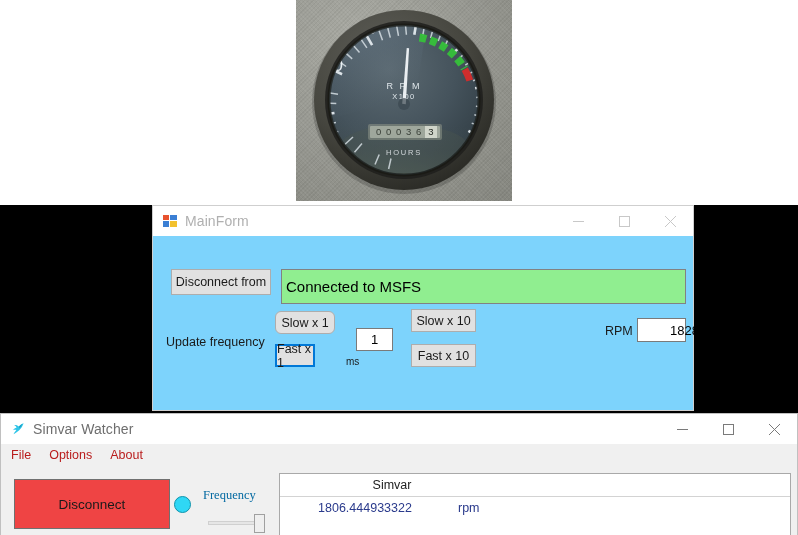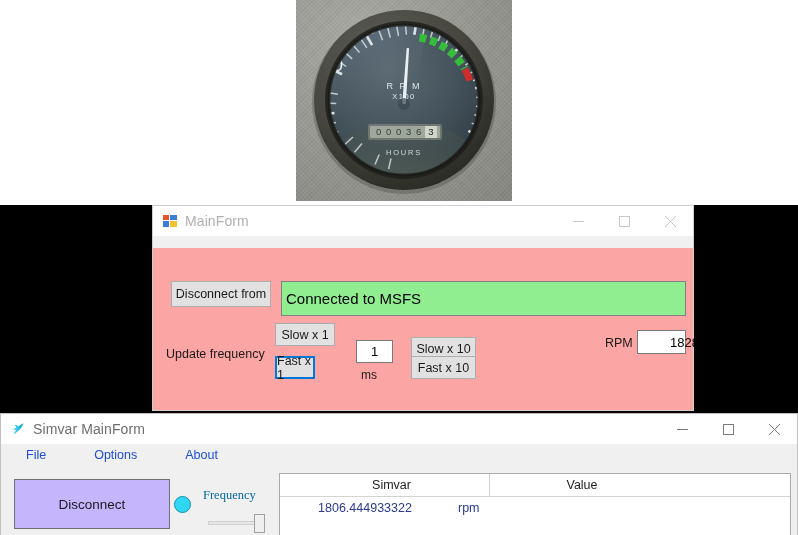--- a/index.html
+++ b/index.html
@@ -80,22 +80,21 @@
   .tb-btn svg { display:block; }
 
   
   #mainform {
     left: 152px; top: 205px; width: 542px; height: 206px;
     border: 1px solid #cfcfcf;
     background: #f0f0f0;
   }
   #mainform .client {
     position: absolute; left:0; top:30px; right:0; bottom:0;
-    background: #fca5a5;
-    margin-top: 12px;
+    background: #7dd3fc;
   }
   .wf-btn {
     background: #e1e1e1;
     border: 1px solid #adadad;
     font-size: 12.5px;
     color: #1a1a1a;
     font-family: "Liberation Sans", sans-serif;
     display: flex; align-items: center; justify-content: center;
     box-sizing: border-box;
     cursor: default;
@@ -125,58 +124,58 @@
     position:absolute; left: 128px; top: 33px; width: 405px; height: 35px;
     background: #90ee90;
     border: 1px solid #828282;
     box-sizing: border-box;
     display:flex; align-items:center;
     padding-left: 4px;
     font-size: 15px;
     color: #000;
   }
   #lbl-update-freq { left: 13px; top: 99px; }
-  #btn-slow1  { position:absolute; left:122px; top: 75px; width: 60px; height: 23px; }
+  #btn-slow1  { position:absolute; left:122px; top: 75px; width: 60px; height: 23px; border-radius: 6px; }
   #btn-fast1  { position:absolute; left:122px; top:108px; width: 40px; height: 23px; }
-  #btn-slow10 { position:absolute; left:258px; top: 89px; width: 65px; height: 23px; }
+  #btn-slow10 { position:absolute; left:258px; top: 73px; width: 65px; height: 23px; }
   #btn-fast10 { position:absolute; left:258px; top:108px; width: 65px; height: 23px; }
   #txt-ms     { position:absolute; left:203px; top: 92px; width: 37px; height: 23px;
                 justify-content:center; }
   #txt-ms span{ width:100%; text-align:center; }
-  #lbl-ms     { left: 208px; top: 120px; font-size: 12px; }
+  #lbl-ms     { left: 193px; top: 120px; font-size: 10px; }
   #lbl-rpm    { left: 452px; top: 88px; font-size: 12.5px; }
   #txt-rpm    { position:absolute; left: 484px; top: 82px; width: 49px; height: 24px; padding-left: 32px; }
   #txt-rpm span { width:100%; text-align:right; padding-right:3px; box-sizing:border-box; }
 
   
   #simvar {
     left: 0px; top: 413px; width: 798px; height: 122px;
     border: 1px solid #c0c0c0;
     border-bottom: none;
     background: #f0f0f0;
   }
   #simvar .titlebar { background:#ffffff; }
   #menubar {
     position: absolute; left: 1px; top: 30px; right: 1px; height: 22px;
     background: #f0f0f0;
     display: flex; align-items: center;
     border-bottom: 1px solid #e6e6e6;
   }
   .menu-item {
-    font-size: 12.5px; color: #1d4ed8;
-    padding: 3px 24px;
+    font-size: 12.5px; color: #b91c1c;
+    padding: 3px 9px;
     cursor: default;
   }
   #simvar .client {
     position:absolute; left:1px; top:52px; right:1px; bottom:0;
     background: #f0f0f0;
   }
   #btn-disconnect {
     position:absolute; left: 12px; top: 13px; width: 156px; height: 50px;
-    background: #c4b5fd;
+    background: #ef4444;
     border: 1px solid #707070;
     box-sizing:border-box;
     display:flex; align-items:center; justify-content:center;
     font-size: 13.5px; color:#1a1a1a;
     cursor: default;
   }
   #status-led {
     position:absolute; left: 172px; top: 30px; width: 17px; height: 17px;
     border-radius: 50%;
     background: #2fd7f5;
@@ -422,21 +421,21 @@
     <div class="titlebar active">
       <span class="tb-icon">
         <svg width="16" height="16" viewBox="0 0 16 16">
           <path d="M13.6 2.2c-1.9 0.6-3.4 1.9-4.6 3.3C7.6 4.3 5.9 3.6 4.1 4.0
                    c1.1 0.6 2.0 1.5 2.5 2.6C5.2 7.0 3.8 7.9 3.0 9.2
                    c1.1-0.4 2.3-0.5 3.4-0.2C5.3 10.2 4.2 11.6 3.6 13.3
                    c2.3-1.3 4.0-2.4 5.6-4.0 1.9-1.9 3.4-4.2 4.4-7.1z" fill="#2fc5e8"></path>
           <path d="M9.0 5.5c0.9-1.0 2.0-1.9 3.3-2.5-0.7 1.8-1.7 3.3-2.9 4.6z" fill="#1b9fc4"></path>
         </svg>
       </span>
-      <span class="tb-title">Simvar MainForm</span>
+      <span class="tb-title">Simvar Watcher</span>
       <div class="tb-buttons">
         <div class="tb-btn">
           <svg width="11" height="11" viewBox="0 0 11 11">
             <line x1="0" y1="5.5" x2="11" y2="5.5" stroke="#7a7a7a" stroke-width="1"></line>
           </svg>
         </div>
         <div class="tb-btn">
           <svg width="11" height="11" viewBox="0 0 11 11">
             <rect x="0.5" y="0.5" width="10" height="10" fill="none" stroke="#7a7a7a" stroke-width="1"></rect>
           </svg>
@@ -464,21 +463,20 @@
       <span id="lbl-frequency">Frequency</span>
 
       <div id="freq-slider">
         <div id="freq-track"></div>
         <div id="freq-thumb"></div>
       </div>
 
       <div id="grid">
         <div class="hdr">
           <div class="col-simvar">Simvar</div>
-          <div class="col-value">Value</div>
         </div>
         <div class="row">
           <div class="col-value">1806.444933322</div>
           <div class="col-units">rpm</div>
         </div>
       </div>
     </div>
   </div>
 
 </div>

